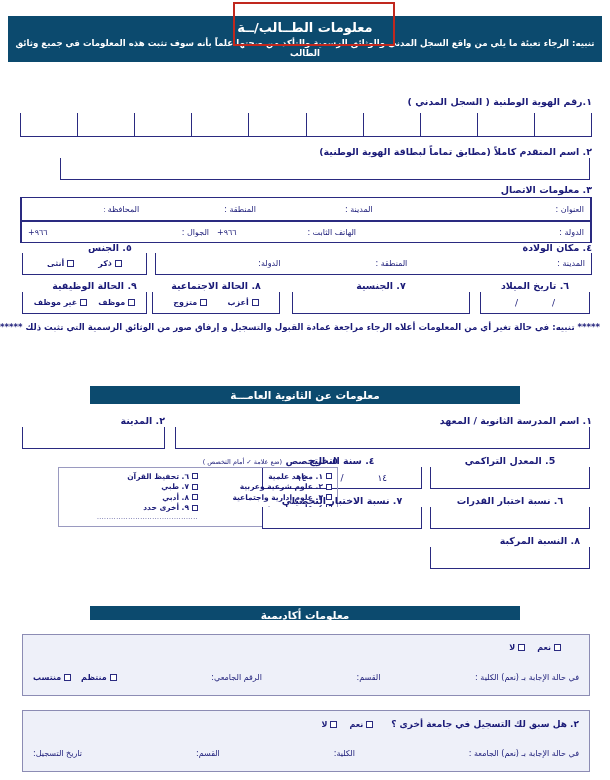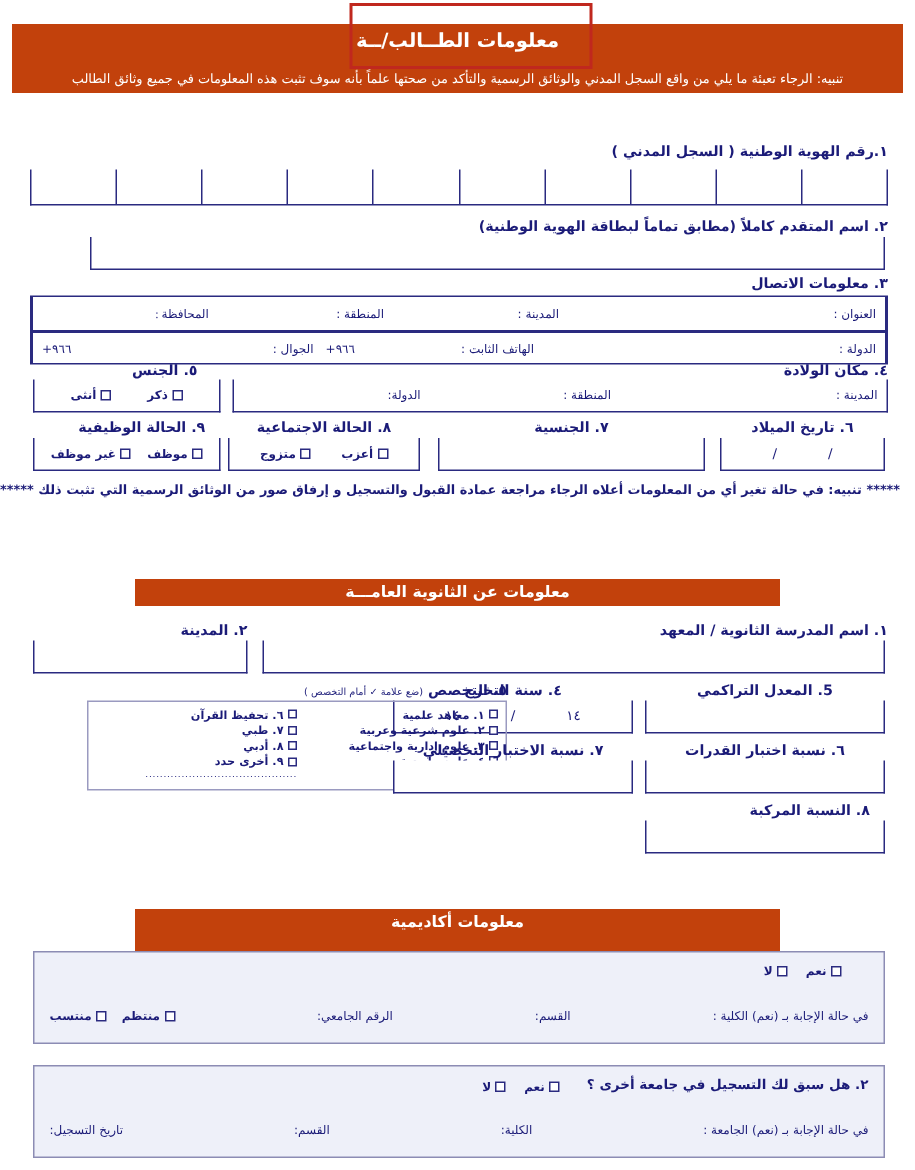--- a/index.html
+++ b/index.html
@@ -2,24 +2,24 @@
 <html lang="ar"><head>
 <meta charset="utf-8">
 <style>
   * { margin:0; padding:0; box-sizing:border-box; }
   html,body { background:#ffffff; }
   .page {
     position:relative; width:610px; height:780px; background:#ffffff;
     font-family:"DejaVu Sans", sans-serif; color:#1b1b78; overflow:hidden;
   }
   
-  .band { position:absolute; background:#c2410c; color:#ffffff; text-align:center; font-weight:bold; }
+  .band { position:absolute; background:#0c4a6e; color:#ffffff; text-align:center; font-weight:bold; }
   .main-band { left:8px; top:16px; width:594px; height:46px; }
   .main-title { position:absolute; top:4px; left:0; width:100%; font-size:13px; font-weight:bold; direction:rtl; }
-  .main-notice { position:absolute; bottom:4px; left:0; width:100%; font-size:8.6px; font-weight:normal; direction:rtl; }
+  .main-notice { position:absolute; bottom:4px; left:0; width:100%; font-size:8.6px; font-weight:bold; direction:rtl; }
   .redbox { position:absolute; left:233px; top:2px; width:162px; height:44px; border:2.5px solid #c0281e; z-index:5; }
   
   .lbl { position:absolute; font-size:9.5px; font-weight:bold; color:#1b1b78; direction:rtl; white-space:nowrap; }
   .ctr { text-align:center; }
   .il { font-size:8px; color:#1b1b78; white-space:nowrap; }
   
   .f { position:absolute; height:22px; border:1.5px solid #2a2a80; border-top:none; background:#fff; }
   .flex { display:flex; direction:rtl; align-items:center; }
   
   .comb { position:absolute; left:20px; top:113px; width:572px; height:24px;
@@ -41,21 +41,21 @@
             border:1px solid #9a9ac0; display:flex; direction:rtl; padding:3px 5px; font-size:7.5px; }
   .mcol { flex:1; display:flex; flex-direction:column; justify-content:flex-start; }
   .mitem { display:flex; direction:rtl; align-items:center; height:10.5px; }
   .mitem .cb { width:6px; height:6px; margin-left:3px; }
   .mlbl { font-size:7.5px; font-weight:bold; color:#1b1b78; white-space:nowrap; }
   .dots { font-size:6px; color:#1b1b78; letter-spacing:0.5px; overflow:hidden; white-space:nowrap; height:8px; }
   .hint { font-size:6.5px; font-weight:normal;text-align:right; }
   .notice { position:absolute; top:322px; left:0; width:610px; text-align:left;
             font-size:8.6px; font-weight:bold; direction:rtl; color:#1b1b78; }
   .hs-band { left:90px; top:386px; width:430px; height:18px; font-size:10.5px; line-height:18px; direction:rtl; }
-  .ac-band { left:90px; top:606px; width:430px; height:28px; font-size:10.5px; line-height:18px; direction:rtl; }
+  .ac-band { left:90px; top:606px; width:430px; height:14px; font-size:10.5px; line-height:18px; direction:rtl; }
   
   .abox { position:absolute; left:22px; width:568px; height:62px; background:#eef0f9;
           border:1px solid #8c8cb4; direction:rtl; }
   .abox .q { position:absolute; top:8px; right:10px; left:10px; display:flex; direction:rtl;
              align-items:center; font-size:9px; font-weight:bold; }
   .abox .row2 { position:absolute; top:38px; right:10px; left:10px; display:flex; direction:rtl;
                 justify-content:space-between; align-items:center; font-size:8px; }
   .qgap { margin-right:18px; }
   .slashfield { justify-content:space-evenly; font-size:9px; }
 </style>

